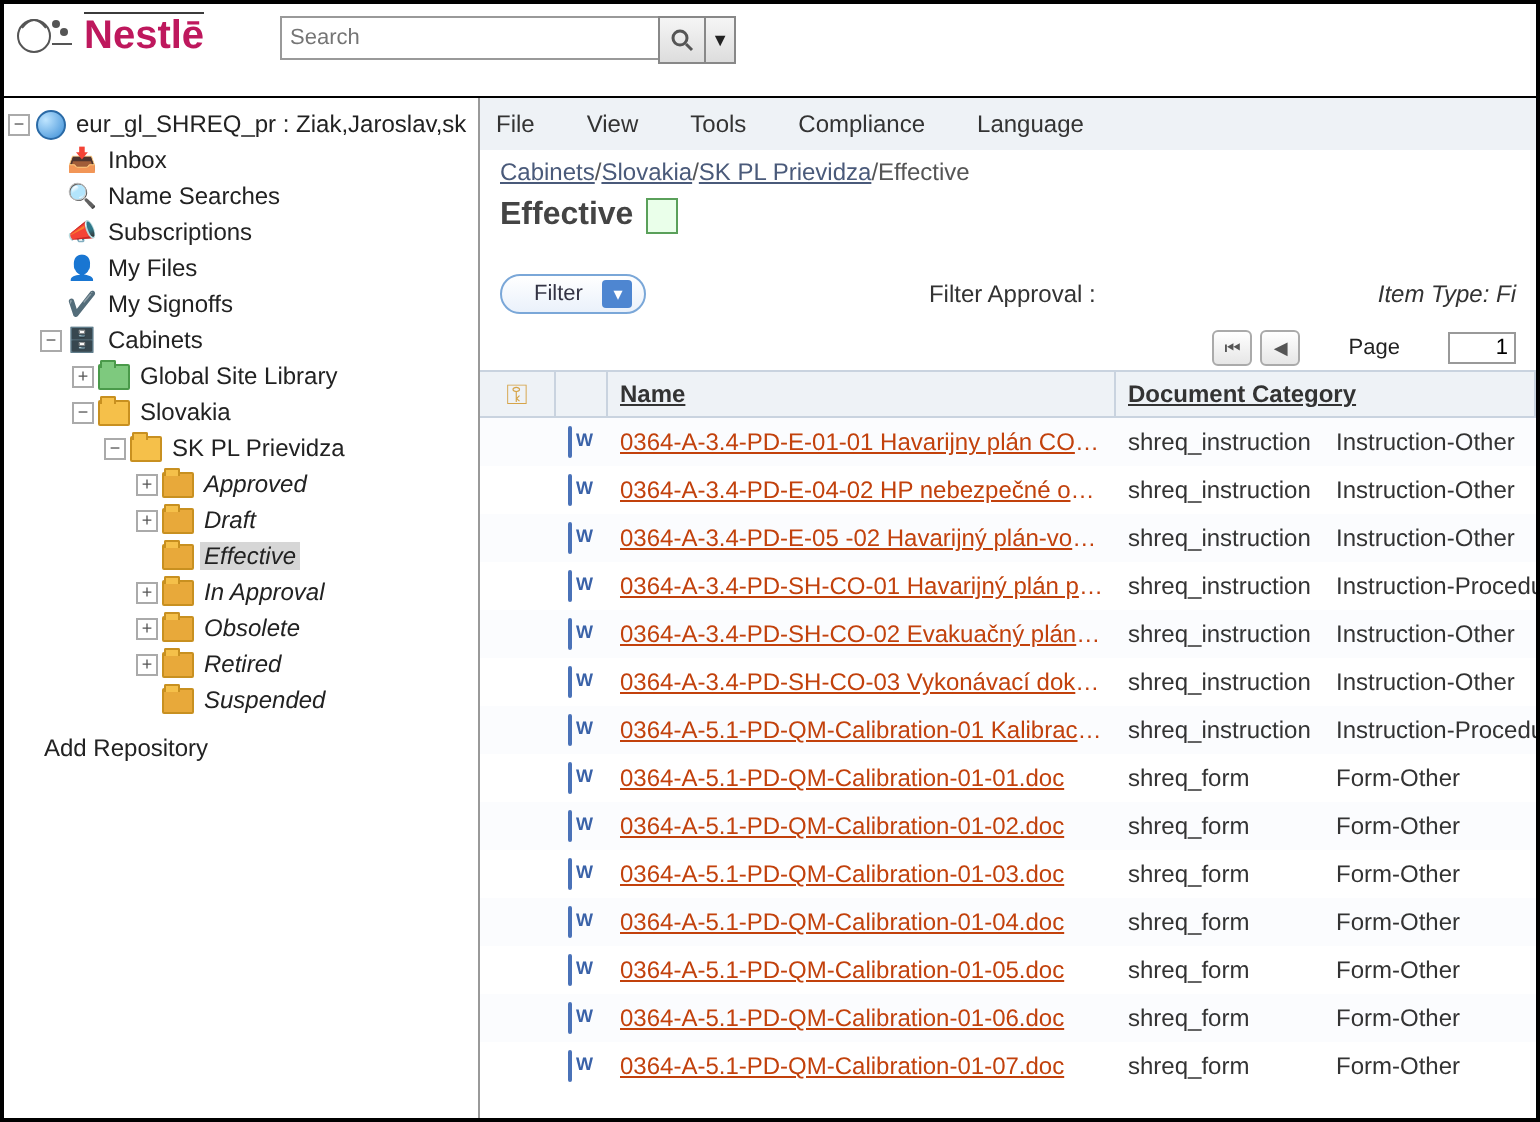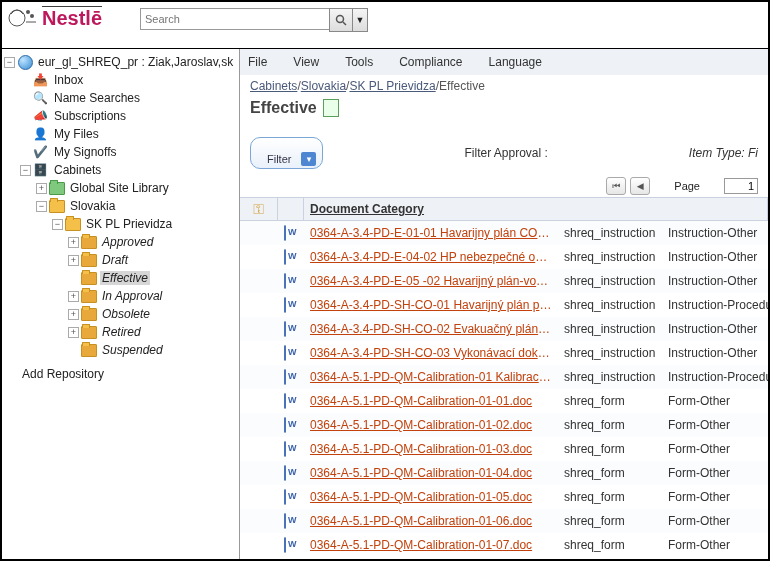--- a/index.html
+++ b/index.html
@@ -32,21 +32,21 @@
   .globe{width:13px;height:13px;border-radius:50%;background:radial-gradient(circle at 30% 30%,#bfe5ff,#3a8dd6);border:1px solid #2a6aa6}
   .main{flex:1;display:flex;flex-direction:column;overflow:hidden}
   .menubar{height:26px;background:#eef2f6;display:flex;align-items:center;padding:0 8px;gap:26px;font-size:12px;color:#333}
   .menubar span{cursor:pointer}
   .crumb-row{padding:4px 10px;font-size:12px;color:#555}
   .crumb-row a{color:#4a5a7a;text-decoration:underline;cursor:pointer}
   .heading{padding:2px 10px 8px;font-size:16px;font-weight:bold;color:#444;display:flex;align-items:center;gap:6px}
   .heading .doc-ico{width:14px;height:16px;border:1px solid #5aa05a;background:#eaffea;position:relative}
   .divider{height:6px;background:#fff}
   .filter-row{display:flex;align-items:center;padding:6px 10px;color:#333}
-  .filter-btn{display:flex;align-items:center;border:1px solid #7aa7d8;border-radius:10px;height:18px;padding:12px 6px 0 16px;background:linear-gradient(#fff,#eaf1fb);cursor:pointer;font-size:11px;color:#334}
+  .filter-btn{display:flex;align-items:center;border:1px solid #7aa7d8;border-radius:10px;height:18px;padding:0 6px 0 16px;background:linear-gradient(#fff,#eaf1fb);cursor:pointer;font-size:11px;color:#334}
   .filter-btn .dd{width:15px;height:14px;background:#4e86d1;border-radius:2px;margin-left:10px;display:flex;align-items:center;justify-content:center;color:#fff;font-size:9px}
   .filter-crit{flex:1;text-align:center;font-size:12px;color:#333}
   .item-type{font-size:12px;font-style:italic;color:#333}
   .pager{display:flex;justify-content:flex-end;align-items:center;padding:2px 10px;gap:4px}
   .pgbtn{width:18px;height:16px;border:1px solid #aaa;border-radius:3px;background:linear-gradient(#fff,#e6e6e6);font-size:9px;display:flex;align-items:center;justify-content:center;cursor:pointer;color:#555}
   .pglabel{font-size:11px;margin:0 20px}
   .pginput{width:26px;height:14px;border:1px solid #999;font-size:11px;text-align:right;padding:0 3px}
   .grid{flex:1;overflow:hidden}
   .ghead{display:flex;background:#eef2f6;border-top:1px solid #c9d3df;border-bottom:1px solid #c9d3df;height:22px;align-items:center;font-size:12px;color:#333}
   .ghead .c{border-right:1px solid #c9d3df;height:100%;display:flex;align-items:center;padding:0 6px;box-sizing:border-box}
@@ -238,20 +238,21 @@
         <div class="pgbtn">◀</div>
         <span class="pglabel">Page</span>
         <input class="pginput" value="1" style="">
       </div>
       <div class="grid">
         <div class="ghead">
           <div class="c c-key">
               <span class="key-ico">⚿</span>
             </div>
           <div class="c c-ico"></div>
+          <div class="c c-name sort">Name</div>
           <div class="c c-cat sort">Document Category</div>
         </div>
         <div id="rows">
             <div class="grow">
               <div class="c c-key"></div>
               <div class="c c-ico"><span class="docicon"></span></div>
               <div class="c c-name">0364-A-3.4-PD-E-01-01 Havarijny plán CO.doc</div>
               <div class="c c-type">shreq_instruction</div>
               <div class="c c-cat">Instruction-Other</div>
             </div>

